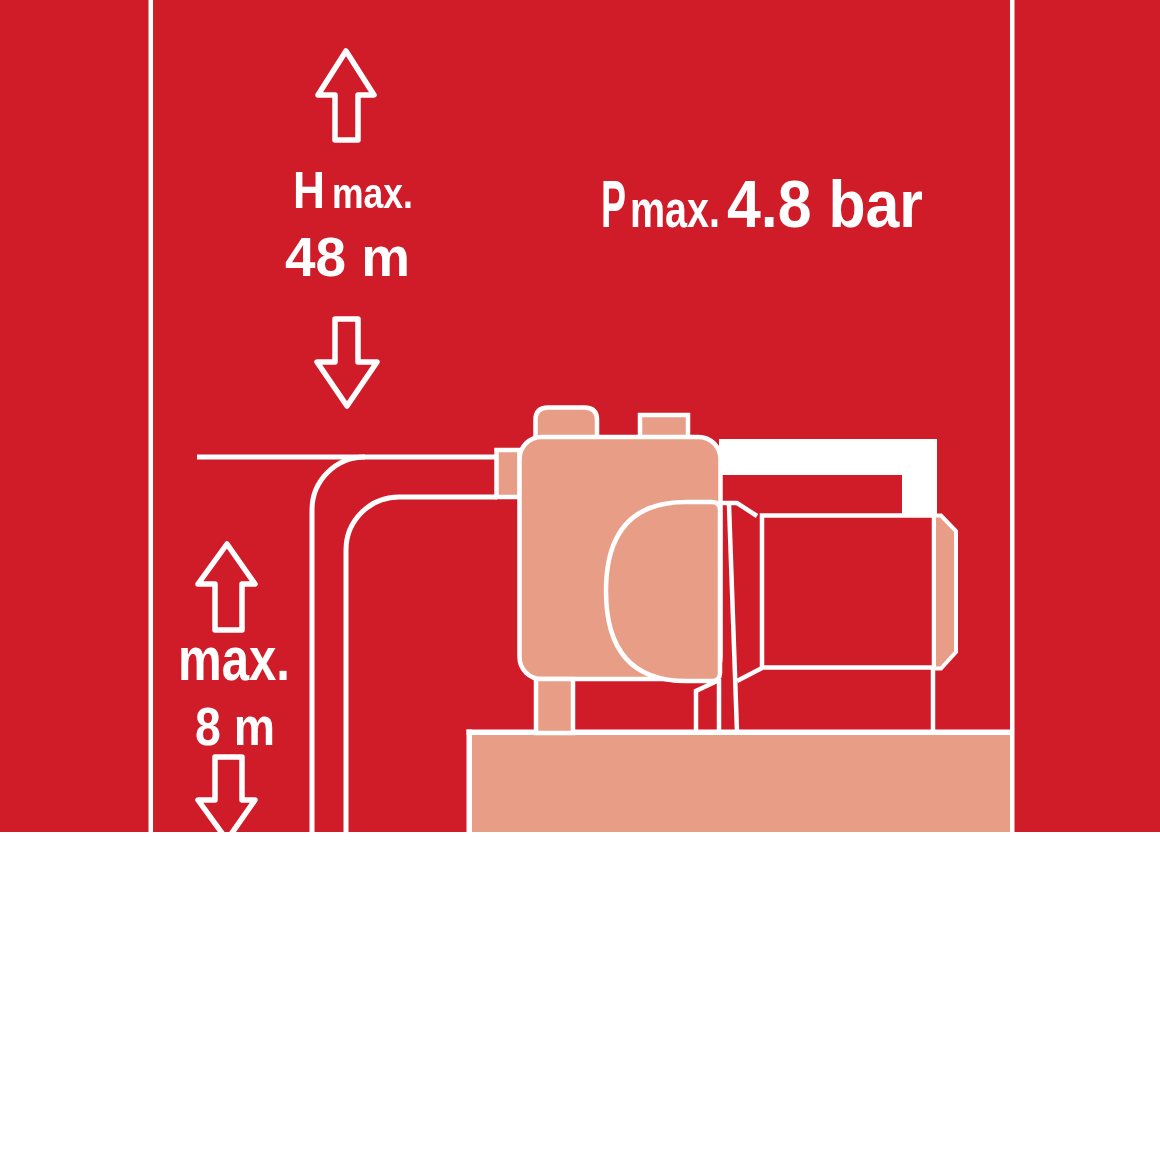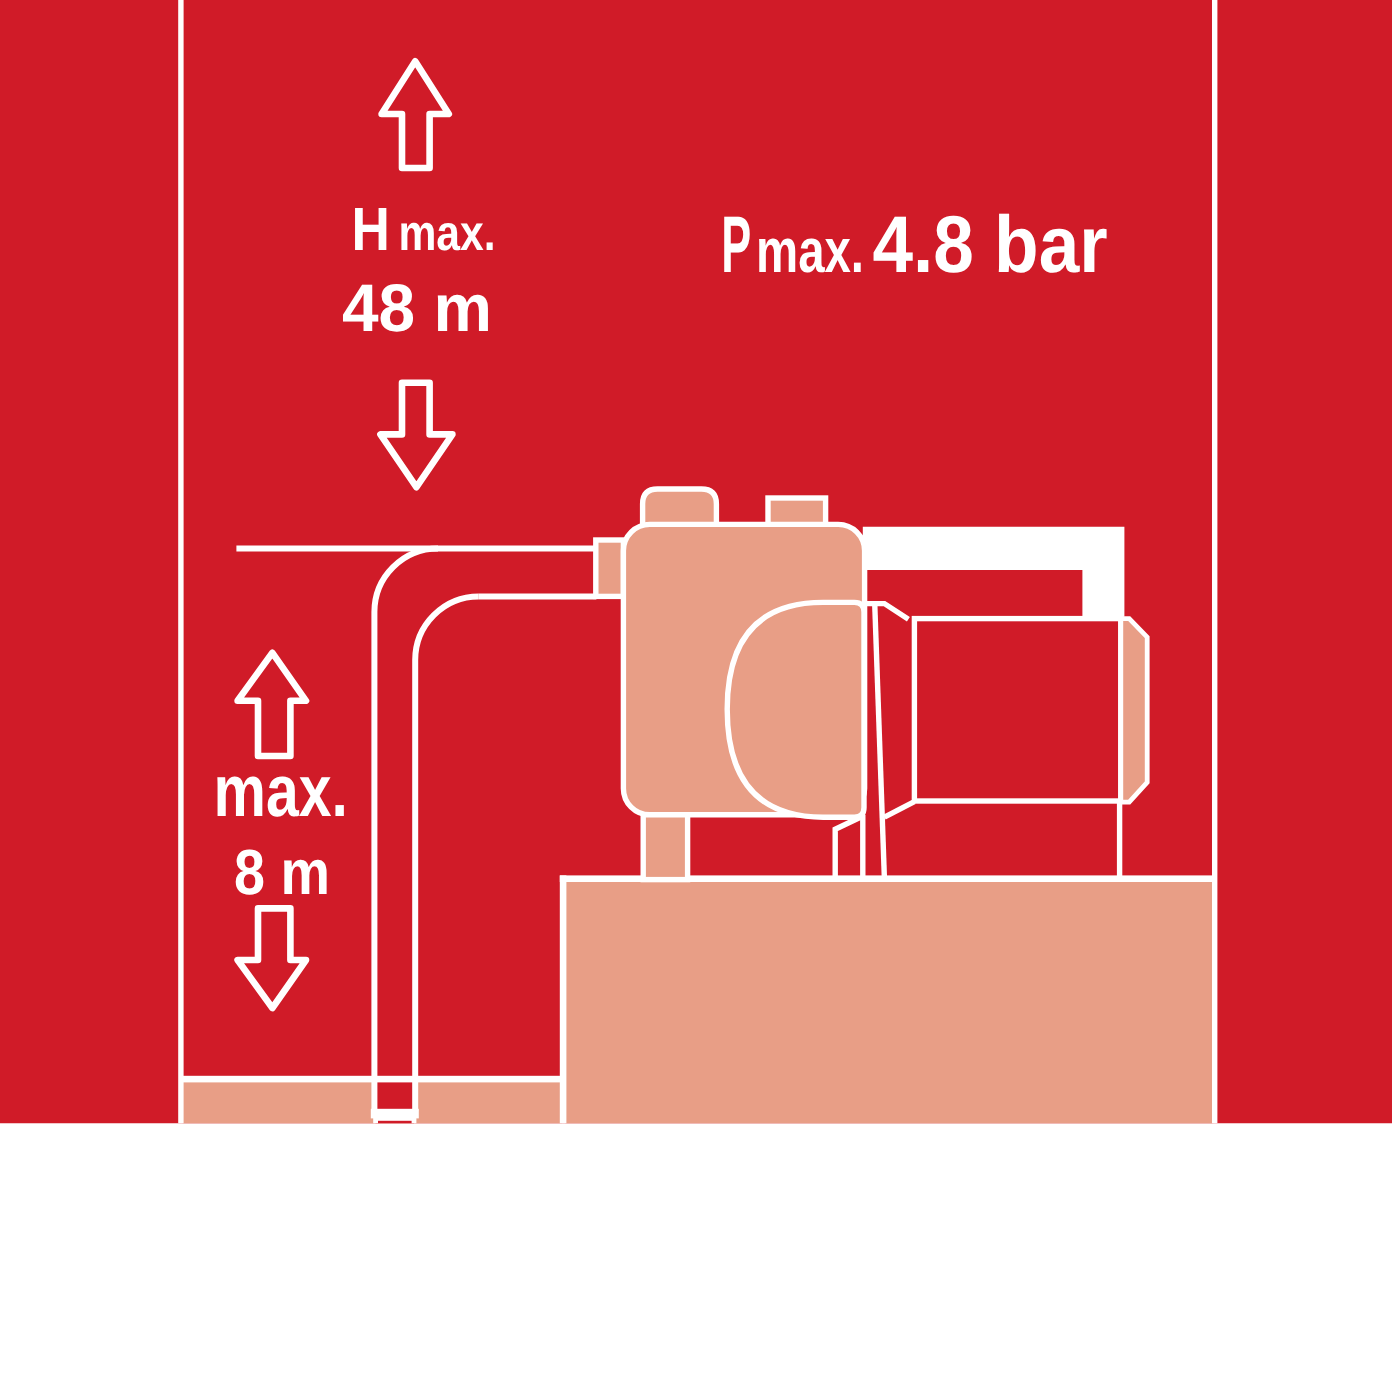--- a/index.html
+++ b/index.html
@@ -1,17 +1,17 @@
 <!DOCTYPE html>
 <html><head>
 <meta charset="utf-8">
 <style>
   html, body { margin: 0; padding: 0; background: #fff; }
   .stage {
-    width: 1160px; height: 936px;
+    width: 1160px; height: 832px;
     position: relative;
     font-family: "Liberation Sans", sans-serif;
   }
   svg { display: block; }
   text, tspan {
     font-family: "Liberation Sans", sans-serif;
     font-weight: bold;
     fill: #ffffff;
   }
 </style>

